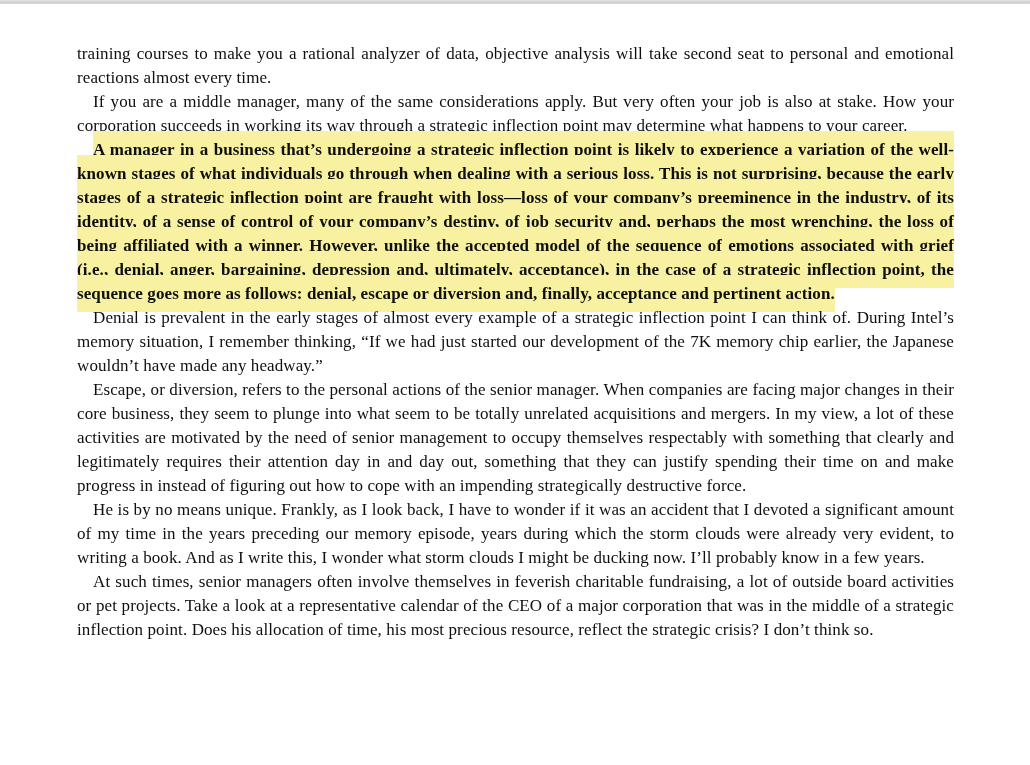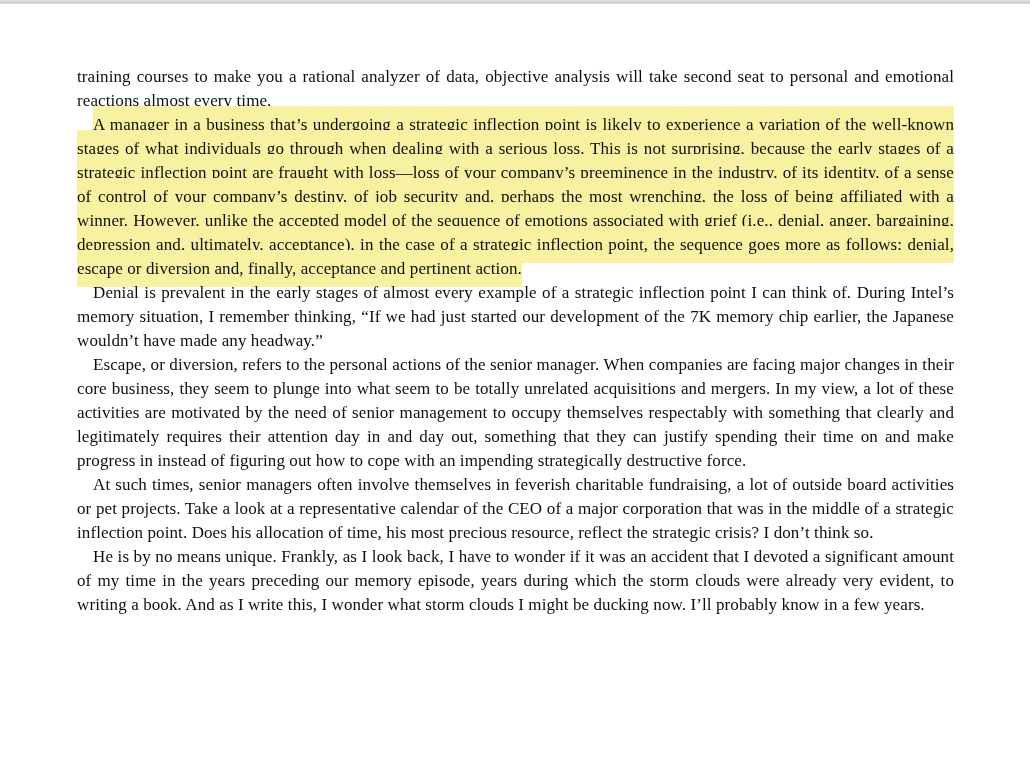--- a/index.html
+++ b/index.html
@@ -24,32 +24,34 @@
     width: 877px;
   }
   .para {
     font-size: 17px;
     line-height: 24px;
     color: #0f0f0f;
     text-align: justify;
     text-indent: 16px;
     letter-spacing: 0.1px;
   }
-  .para.no-indent { text-indent: 0; margin-top: 23px; }
+  .para.no-indent { text-indent: 0; }
   .hl {
     background: #f7f1a1;
     padding: 9px 0;
     color: inherit;
+    font-weight: bold;
   }
 </style>
 </head>
 <body>
 
 <div class="chrome-edge"></div>
 
 <main class="page">
   <p class="para no-indent">training courses to make you a rational analyzer of data, objective analysis will take second seat to personal and emotional reactions almost every time.</p>
+  <p class="para">If you are a middle manager, many of the same considerations apply. But very often your job is also at stake. How your corporation succeeds in working its way through a strategic inflection point may determine what happens to your career.</p>
   <p class="para"><mark class="hl" style="background: rgb(247, 241, 161);">A manager in a business that’s undergoing a strategic inflection point is likely to experience a variation of the well-known stages of what individuals go through when dealing with a serious loss. This is not surprising, because the early stages of a strategic inflection point are fraught with loss—loss of your company’s preeminence in the industry, of its identity, of a sense of control of your company’s destiny, of job security and, perhaps the most wrenching, the loss of being affiliated with a winner. However, unlike the accepted model of the sequence of emotions associated with grief (i.e., denial, anger, bargaining, depression and, ultimately, acceptance), in the case of a strategic inflection point, the sequence goes more as follows: denial, escape or diversion and, finally, acceptance and pertinent action.</mark></p>
   <p class="para">Denial is prevalent in the early stages of almost every example of a strategic inflection point I can think of. During Intel’s memory situation, I remember thinking, “If we had just started our development of the 7K memory chip earlier, the Japanese wouldn’t have made any headway.”</p>
   <p class="para">Escape, or diversion, refers to the personal actions of the senior manager. When companies are facing major changes in their core business, they seem to plunge into what seem to be totally unrelated acquisitions and mergers. In my view, a lot of these activities are motivated by the need of senior management to occupy themselves respectably with something that clearly and legitimately requires their attention day in and day out, something that they can justify spending their time on and make progress in instead of figuring out how to cope with an impending strategically destructive force.</p>
+  <p class="para">He is by no means unique. Frankly, as I look back, I have to wonder if it was an accident that I devoted a significant amount of my time in the years preceding our memory episode, years during which the storm clouds were already very evident, to writing a book. And as I write this, I wonder what storm clouds I might be ducking now. I’ll probably know in a few years.</p>
   <p class="para">At such times, senior managers often involve themselves in feverish charitable fundraising, a lot of outside board activities or pet projects. Take a look at a representative calendar of the CEO of a major corporation that was in the middle of a strategic inflection point. Does his allocation of time, his most precious resource, reflect the strategic crisis? I don’t think so.</p>
-  <p class="para">He is by no means unique. Frankly, as I look back, I have to wonder if it was an accident that I devoted a significant amount of my time in the years preceding our memory episode, years during which the storm clouds were already very evident, to writing a book. And as I write this, I wonder what storm clouds I might be ducking now. I’ll probably know in a few years.</p>
 </main>
 
 </body></html>

